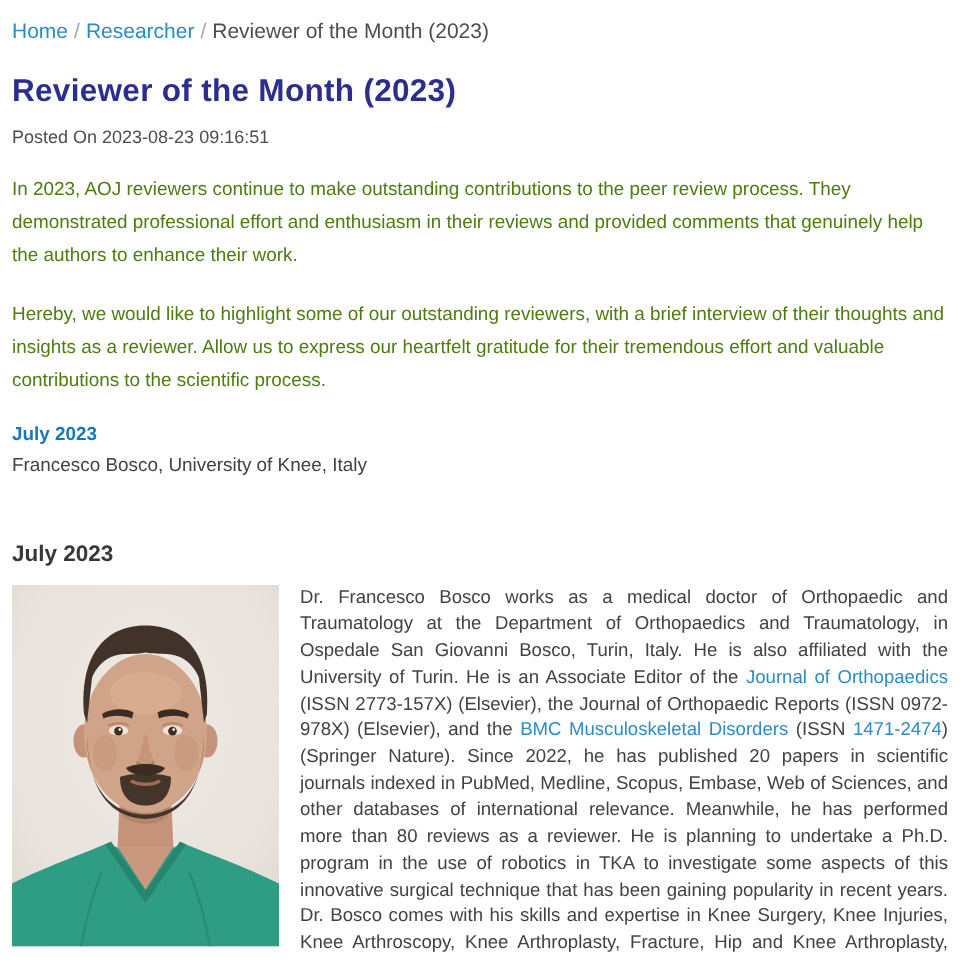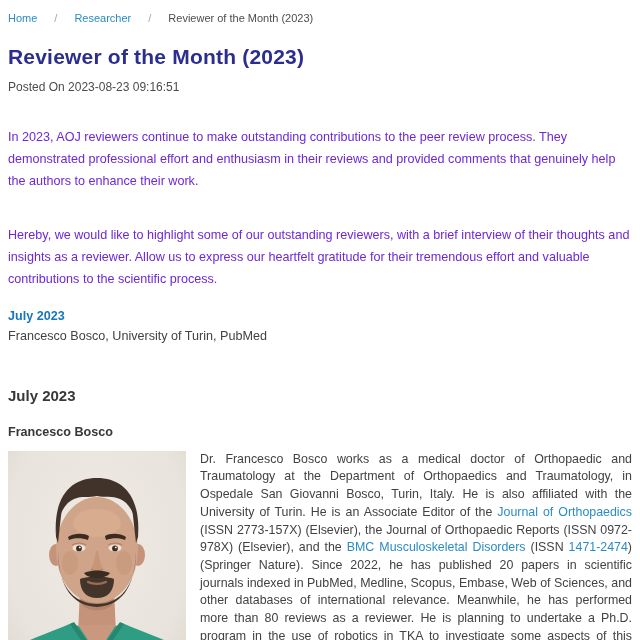--- a/index.html
+++ b/index.html
@@ -12,25 +12,25 @@
   .page {
     width: 640px;
     height: 640px;
     overflow: hidden;
     background: #ffffff;
     box-sizing: border-box;
     padding: 12px 8px 0 8px;
   }
   
   .breadcrumb {
-    font-size: 11px;
+    font-size: 14px;
     color: #555555;
     display: flex;
     align-items: center;
-    gap: 17px;
+    gap: 4px;
     white-space: nowrap;
   }
   .breadcrumb a {
     color: #2b8cc4;
     text-decoration: none;
     cursor: pointer;
   }
   .breadcrumb .sep { color: #a8a8a8; }
   .breadcrumb .current { color: #4d4d4d; }
 
@@ -43,24 +43,24 @@
     letter-spacing: 0.2px;
   }
   .posted {
     margin-top: 11px;
     font-size: 12px;
     color: #4c4c4c;
   }
 
   
   .intro-p {
-    margin: 33px 0 0 0;
+    margin: 18px 0 0 0;
     font-size: 12.6px;
     line-height: 21.8px;
-    color: #6d28d9;
+    color: #4d7c0f;
     width: 624px;
   }
 
   
   .month-link-row { margin-top: 15px; }
   .month-link {
     font-size: 12.6px;
     font-weight: bold;
     color: #1578ba;
     text-decoration: none;
@@ -123,24 +123,23 @@
 
   <h1 class="page-title">Reviewer of the Month (2023)</h1>
   <div class="posted">Posted On 2023-08-23 09:16:51</div>
 
   <p class="intro-p">In 2023, AOJ reviewers continue to make outstanding contributions to the peer review process. They demonstrated professional effort and enthusiasm in their reviews and provided comments that genuinely help the authors to enhance their work.</p>
   <p class="intro-p">Hereby, we would like to highlight some of our outstanding reviewers, with a brief interview of their thoughts and insights as a reviewer. Allow us to express our heartfelt gratitude for their tremendous effort and valuable contributions to the scientific process.</p>
 
   <div class="month-link-row">
     <a class="month-link">July 2023</a>
   </div>
-  <div class="month-entry">Francesco Bosco, University of Turin, PubMed</div>
+  <div class="month-entry">Francesco Bosco, University of Knee, Italy</div>
 
   <h2 class="section-heading">July 2023</h2>
-  <div class="reviewer-name">Francesco Bosco</div>
 
   <div class="profile-row">
     <div class="photo-wrap" title="Portrait photo of Dr. Francesco Bosco wearing green surgical scrubs">
       <svg width="178" height="241" viewBox="0 0 178 241" xmlns="http://www.w3.org/2000/svg">
         <defs>
           <radialGradient id="bgGrad" cx="50%" cy="38%" r="75%">
             <stop offset="0%" stop-color="#efeae3"></stop>
             <stop offset="70%" stop-color="#e8e3dc"></stop>
             <stop offset="100%" stop-color="#ddd7cf"></stop>
           </radialGradient>

